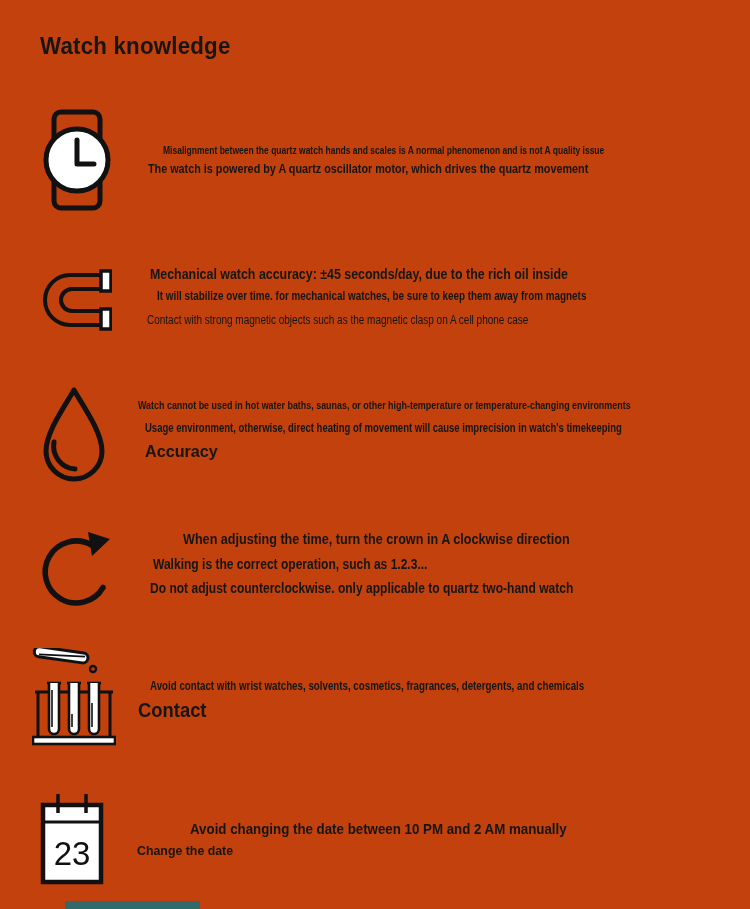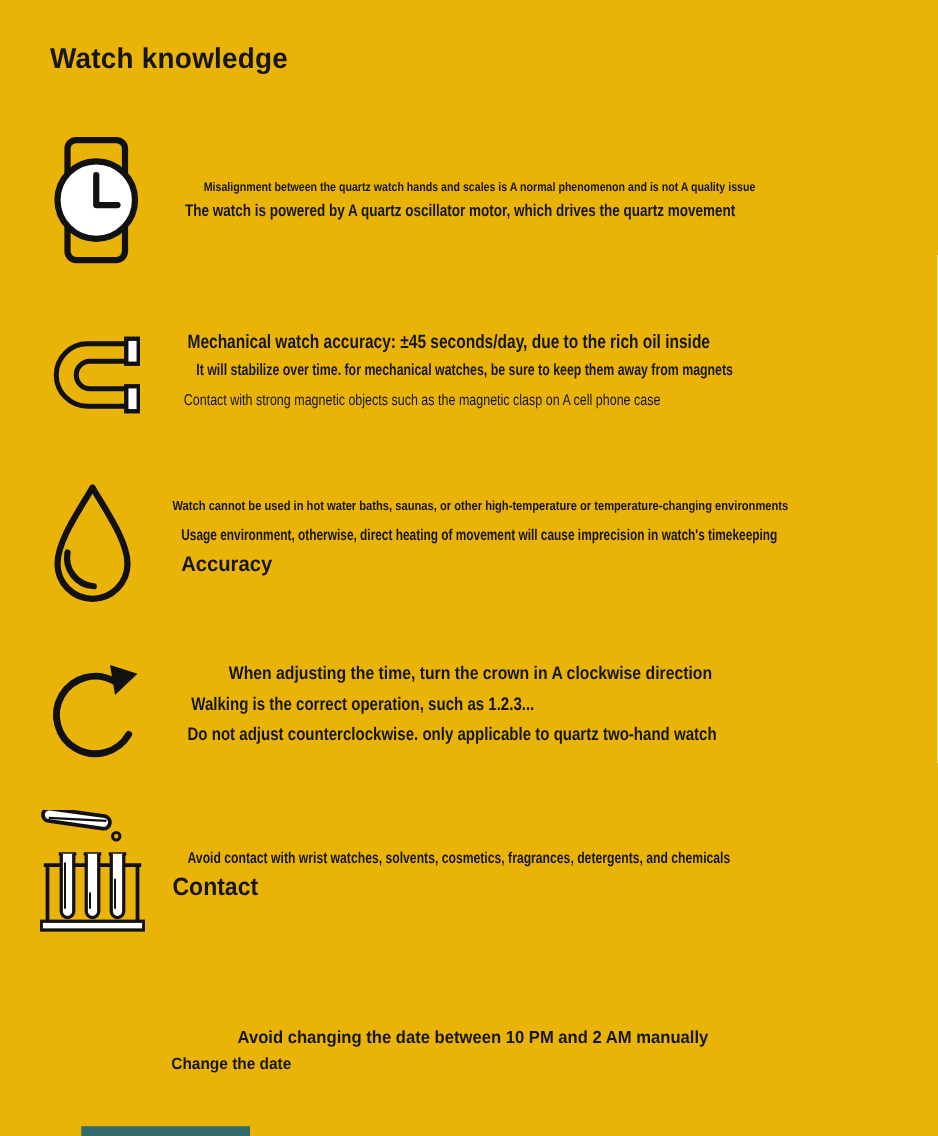--- a/index.html
+++ b/index.html
@@ -41,21 +41,21 @@
   .i3{left:38px;top:384px;width:72px;height:100px;}
   .i4{left:38px;top:526px;width:74px;height:86px;}
   .i5{left:32px;top:648px;width:84px;height:98px;}
   .i6{left:40px;top:791px;width:64px;height:94px;}
 
   .accent-bar{left:65px;top:901px;width:135px;height:8px;}
 </style>
 </head>
 <body>
 
-<div id="page" style="background: #eab308;">
+<div id="page" style="background: #c2410c;">
 
   <div class="ln t-title">Watch knowledge</div>
 
   <div class="icon i1">
     <svg viewBox="0 0 78 104" xmlns="http://www.w3.org/2000/svg">
       <rect x="16" y="4" width="46" height="96" rx="7" fill="none" stroke="#111" stroke-width="5"></rect>
       <circle cx="39" cy="52" r="31" fill="#fff" stroke="#111" stroke-width="5"></circle>
       <path d="M39 32 V56 H56" fill="none" stroke="#111" stroke-width="5" stroke-linecap="round" stroke-linejoin="round"></path>
     </svg>
   </div>
@@ -111,17 +111,26 @@
       <line x1="40" y1="66" x2="40" y2="79" stroke="#111" stroke-width="1.6"></line>
       <line x1="55" y1="35" x2="69" y2="35" stroke="#111" stroke-width="2.6"></line>
       <path d="M57 35 L57 81 A5 5 0 0 0 67 81 L67 35" fill="#fff" stroke="#111" stroke-width="2.6"></path>
       <line x1="60" y1="55" x2="60" y2="79" stroke="#111" stroke-width="1.6"></line>
       <rect x="1" y="89" width="82" height="7" fill="#fff" stroke="#111" stroke-width="2.6"></rect>
     </svg>
   </div>
   <div class="ln s5l1">Avoid contact with wrist watches, solvents, cosmetics, fragrances, detergents, and chemicals</div>
   <div class="ln s5l2">Contact</div>
 
+  <div class="icon i6">
+    <svg viewBox="0 0 64 94" xmlns="http://www.w3.org/2000/svg">
+      <rect x="3" y="14" width="58" height="77" fill="#fff" stroke="#111" stroke-width="4.5"></rect>
+      <line x1="3" y1="31" x2="61" y2="31" stroke="#111" stroke-width="3"></line>
+      <line x1="18" y1="3" x2="18" y2="22" stroke="#111" stroke-width="3.5"></line>
+      <line x1="46" y1="3" x2="46" y2="22" stroke="#111" stroke-width="3.5"></line>
+      <text x="32" y="74" text-anchor="middle" font-size="33" fill="#111" font-family="Liberation Sans, DejaVu Sans, sans-serif">23</text>
+    </svg>
+  </div>
   <div class="ln s6l1">Avoid changing the date between 10 PM and 2 AM manually</div>
   <div class="ln s6l2">Change the date</div>
 
   <div class="abs accent-bar" style="background: rgb(48, 106, 106);"></div>
 </div>
 
 </body></html>

